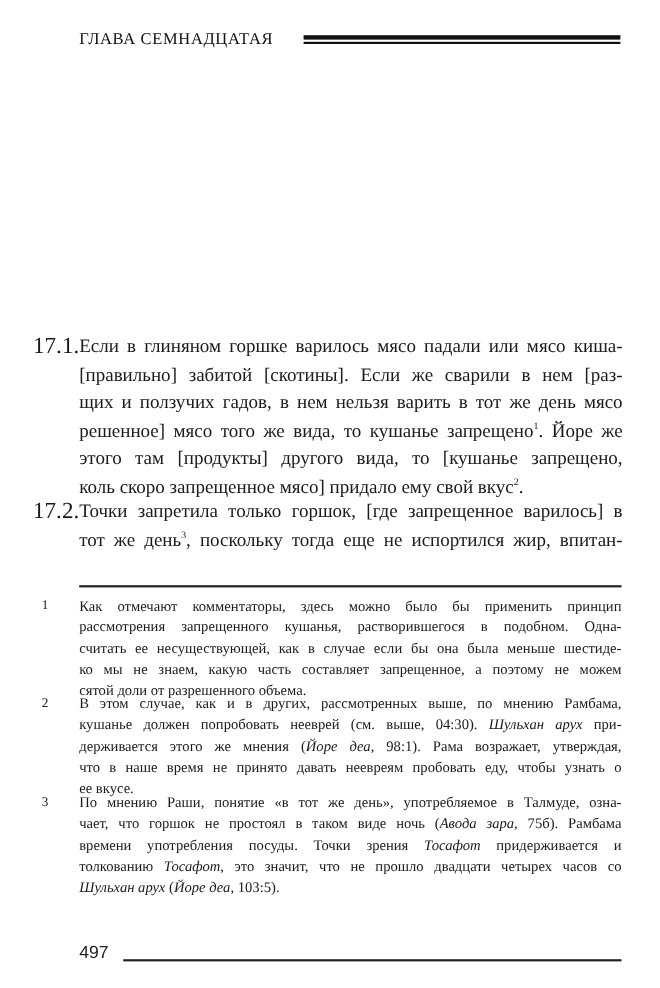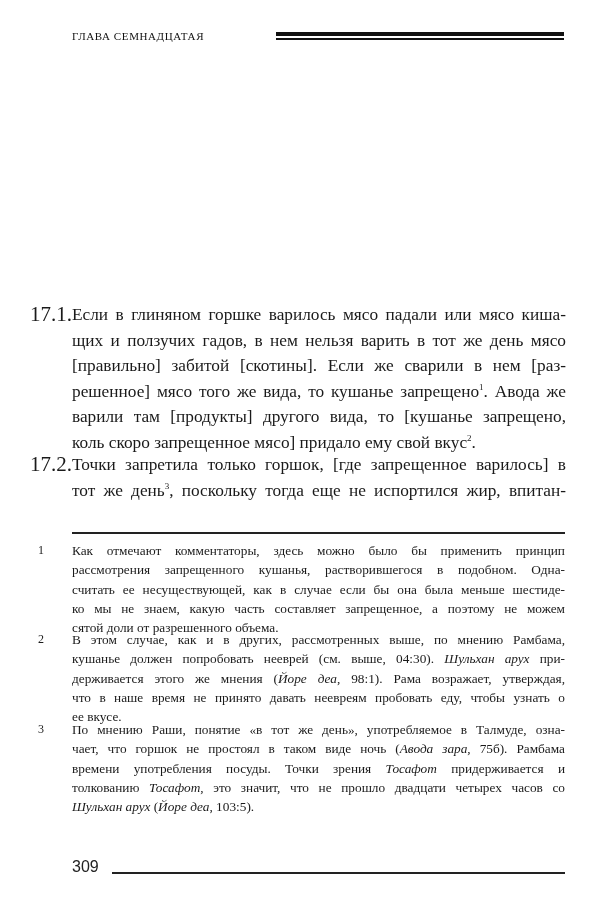--- a/index.html
+++ b/index.html
@@ -6,21 +6,21 @@
     body {
       width: 600px; height: 898px; position: relative; overflow: hidden;
       font-family: "Liberation Serif", "DejaVu Serif", serif;
       color: #1a1a1a;
     }
     .header {
       position: absolute; left: 72px; top: 26px; width: 492px; height: 20px;
       display: flex; align-items: center;
     }
     .header-title {
-      font-size: 11px; letter-spacing: 0.6px; white-space: nowrap;
+      font-size: 15px; letter-spacing: 0.6px; white-space: nowrap;
       color: #111;
     }
     .header-rule {
       position: absolute; left: 204px; right: 0; top: 6px; height: 9px;
     }
     .header-rule .thick { position: absolute; left: 0; right: 0; top: 0; height: 4px; background: #111; }
     .header-rule .thin { position: absolute; left: 0; right: 0; top: 6px; height: 1.5px; background: #111; }
 
     .para {
       position: absolute; left: 72px; width: 494px;
@@ -64,24 +64,24 @@
   <div class="header-rule">
     <div class="thick"></div>
     <div class="thin"></div>
   </div>
 </div>
 
 <div class="para" style="top:302px;">
   <span class="num">17.1.</span>
   <div class="text">
     <span class="line">Если в глиняном горшке варилось мясо падали или мясо киша-</span>
+    <span class="line">[правильно] забитой [скотины]. Если же сварили в нем [раз-</span>
     <span class="line">щих и ползучих гадов, в нем нельзя варить в тот же день мясо</span>
-    <span class="line">[правильно] забитой [скотины]. Если же сварили в нем [раз-</span>
-    <span class="line"><span>решенное] мясо того же вида, то кушанье запрещено</span><sup>1</sup><span>. Авода же</span></span>
-    <span class="line">варили там [продукты] другого вида, то [кушанье запрещено,</span>
+    <span class="line"><span>решенное] мясо того же вида, то кушанье запрещено</span><sup>1</sup><span>. Йоре же</span></span>
+    <span class="line">этого там [продукты] другого вида, то [кушанье запрещено,</span>
     <span class="line last"><span>коль скоро запрещенное мясо] придало ему свой вкус</span><sup>2</sup><span>.</span></span>
   </div>
 </div>
 
 <div class="para" style="top:452px;">
   <span class="num">17.2.</span>
   <div class="text">
     <span class="line">Точки запретила только горшок, [где запрещенное варилось] в</span>
     <span class="line"><span>тот же день</span><sup>3</sup><span>, поскольку тогда еще не испортился жир, впитан-</span></span>
   </div>
@@ -110,15 +110,15 @@
 <div class="footnote" style="top:720px;">
   <span class="fn-num">3</span>
   <span class="line">По мнению Раши, понятие «в тот же день», употребляемое в Талмуде, озна-</span>
   <span class="line"><span>чает, что горшок не простоял в таком виде ночь (</span><em>Авода зара</em><span>, 75б). Рамбама</span></span>
   <span class="line"><span>времени употребления посуды. Точки зрения </span><em>Тосафот</em><span> придерживается и</span></span>
   <span class="line"><span>толкованию </span><em>Тосафот</em><span>, это значит, что не прошло двадцати четырех часов со</span></span>
   <span class="line last"><em>Шульхан арух</em><span> (</span><em>Йоре деа</em><span>, 103:5).</span></span>
 </div>
 
 <div class="footer">
-  <span class="page-num">309</span>
+  <span class="page-num">497</span>
   <div class="rule"></div>
 </div>
 
 </body></html>

